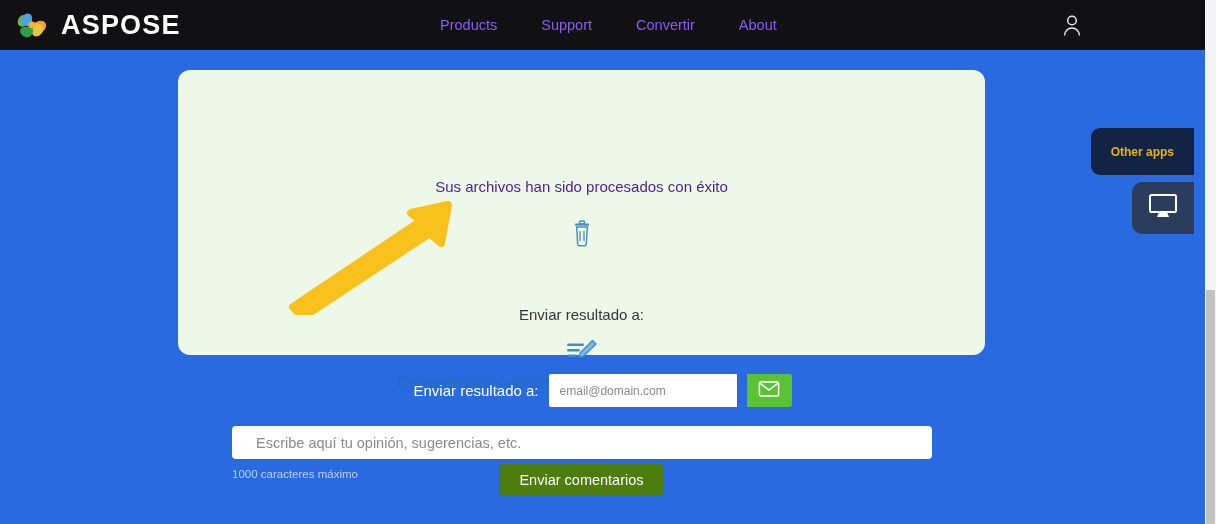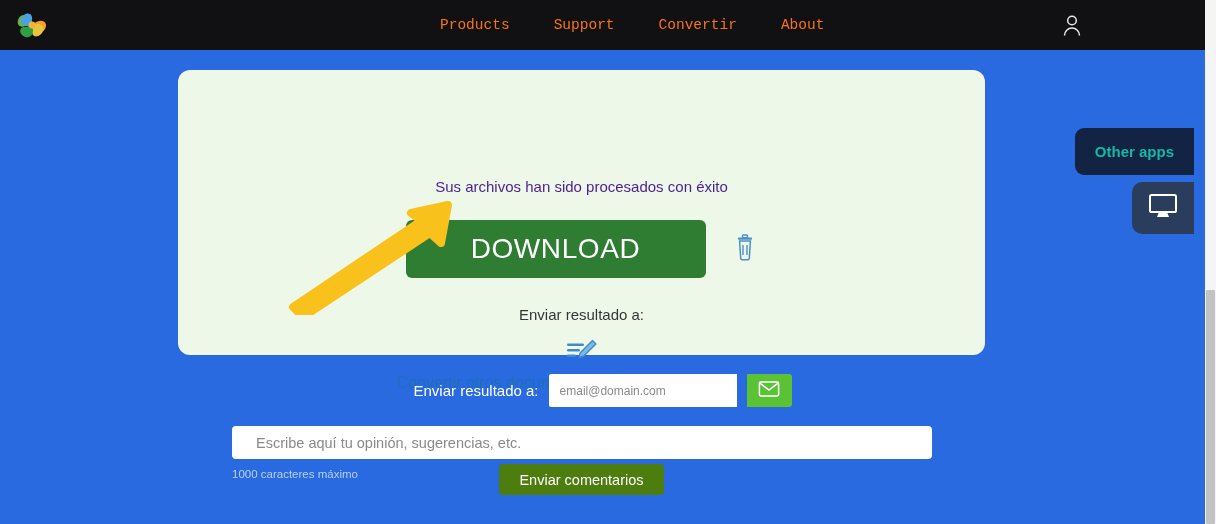--- a/index.html
+++ b/index.html
@@ -32,21 +32,21 @@
   .brand-logo { width: 36px; height: 36px; display: block; }
   .brand-name {
     color: #ffffff; font-size: 27px; font-weight: 700;
     letter-spacing: 1.2px; line-height: 1;
   }
   .nav {
     position: absolute; left: 440px; top: 0; height: 50px;
     display: flex; align-items: center; gap: 44px;
   }
   .nav-item {
-    color: #f97316; font-size: 14.5px; cursor: pointer; white-space: nowrap; font-family: Liberation Mono, monospace;
+    color: #8b5cf6; font-size: 14.5px; cursor: pointer; white-space: nowrap;
   }
   .account {
     position: absolute; right: 120px; top: 12px;
     width: 26px; height: 26px;
   }
 
   
   .card {
     position: absolute; left: 178px; top: 70px;
     width: 807px; height: 285px;
@@ -137,24 +137,24 @@
     width: 165px; height: 31px;
     background: #4d7c0f; color: #ffffff;
     border: none; border-radius: 4px; cursor: pointer;
     font-family: "Liberation Sans", sans-serif; font-size: 14.5px;
   }
 
   
   .other-apps-tab {
     position: absolute; right: 11px; top: 128px;
     height: 47px; padding: 0 20px;
-    background: #122344; color: #14b8a6;
+    background: #122344; color: #eab308;
     border-radius: 9px 0 0 9px;
     display: flex; align-items: center;
-    font-size: 15px; font-weight: 700; cursor: pointer;
+    font-size: 12px; font-weight: 700; cursor: pointer;
     white-space: nowrap;
   }
   .monitor-btn {
     position: absolute; right: 11px; top: 182px;
     width: 62px; height: 52px;
     background: #2b3d5c;
     border-radius: 10px 0 0 10px;
     display: flex; align-items: center; justify-content: center;
     cursor: pointer;
   }
@@ -182,20 +182,21 @@
           <g transform="translate(18,18)">
             <path d="M0,0 C-2,-13 -12,-12 -14,-5 C-15.5,0.5 -11,3 -7,1 Z" fill="#6cb33f"></path>
             <path d="M0,0 C10,-9 17,-2 13,4 C10,9 4,8 3,3 Z" fill="#f79c2e"></path>
             <path d="M0,0 C13,-4 14,6 8,10 C3,13.5 -1,10 0,5 Z" fill="#e8c63b"></path>
             <path d="M0,0 C4,12 -5,15 -10,10 C-14,6 -11,1 -6,2 Z" fill="#2f9e44"></path>
             <path d="M0,0 C-12,4 -14,-6 -8,-10 C-3,-13.5 1,-10 0,-5 Z" fill="#4aa3df"></path>
             <circle r="3.4" fill="#f2b33d"></circle>
           </g>
         </svg>
       </span>
+      <span class="brand-name">ASPOSE</span>
     </div>
 
     <div class="nav">
       <span class="nav-item">Products</span>
       <span class="nav-item">Support</span>
       <span class="nav-item">Convertir</span>
       <span class="nav-item">About</span>
     </div>
 
     <span class="account">
@@ -204,21 +205,20 @@
         <path d="M5.5 23.5 a7.5 7.5 0 0 1 15 0" fill="none" stroke="#e7e7e7" stroke-width="1.5"></path>
       </svg>
     </span>
   </div>
 
   <div class="card">
 
     <div class="card-msg">Sus archivos han sido procesados con éxito</div>
 
     <div class="dl-row">
-      <button class="download-btn">DOWNLOAD</button>
       <button class="trash-btn">
         <svg viewBox="0 0 26 30" width="26" height="30">
           <rect x="6" y="3.5" width="14" height="2.2" rx="0.6" fill="#4a90c8"></rect>
           <rect x="10.5" y="1" width="5" height="2.6" rx="0.8" fill="none" stroke="#4a90c8" stroke-width="1.4"></rect>
           <path d="M7.6 7 h10.8 l-1.1 17.2 a1.6 1.6 0 0 1 -1.6 1.5 h-5.4 a1.6 1.6 0 0 1 -1.6 -1.5 Z" fill="none" stroke="#4a90c8" stroke-width="1.5"></path>
           <line x1="11" y1="11" x2="11" y2="21" stroke="#4a90c8" stroke-width="1.4"></line>
           <line x1="15" y1="11" x2="15" y2="21" stroke="#4a90c8" stroke-width="1.4"></line>
         </svg>
       </button>
     </div>

